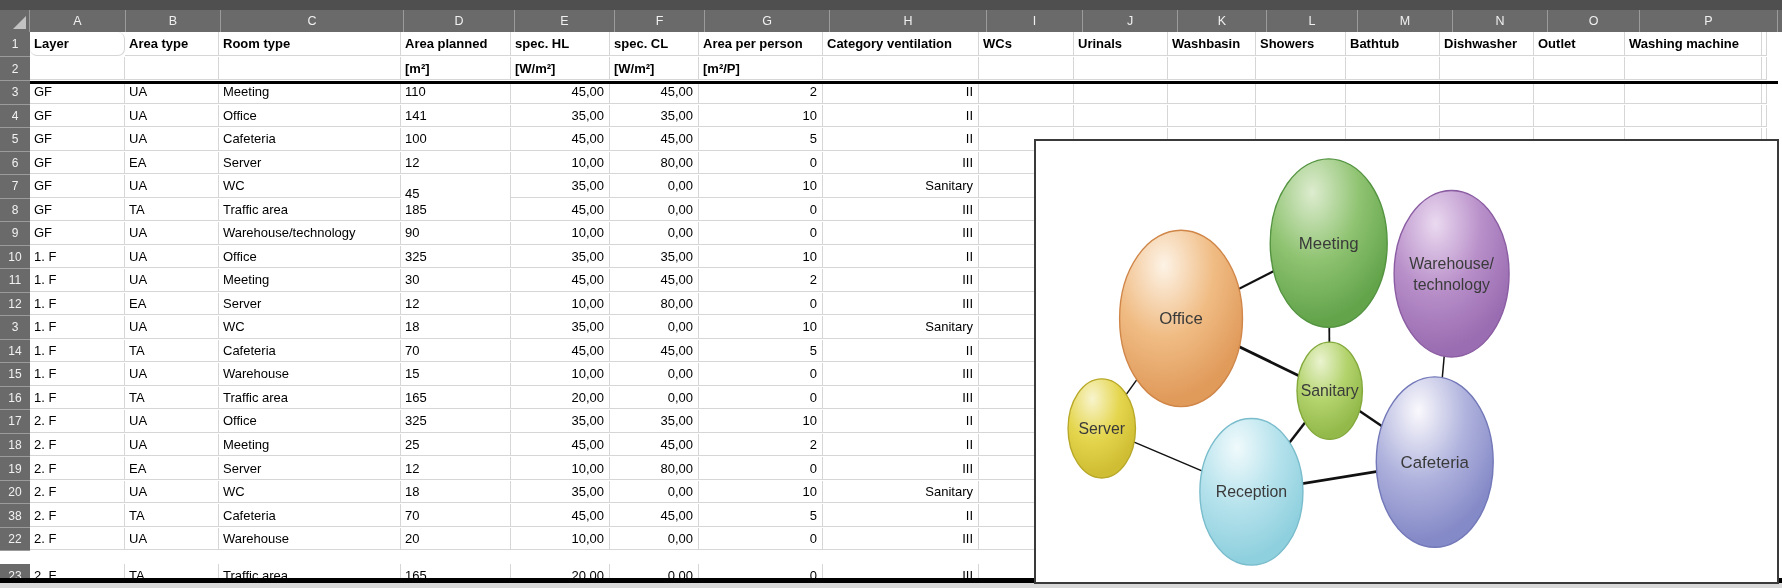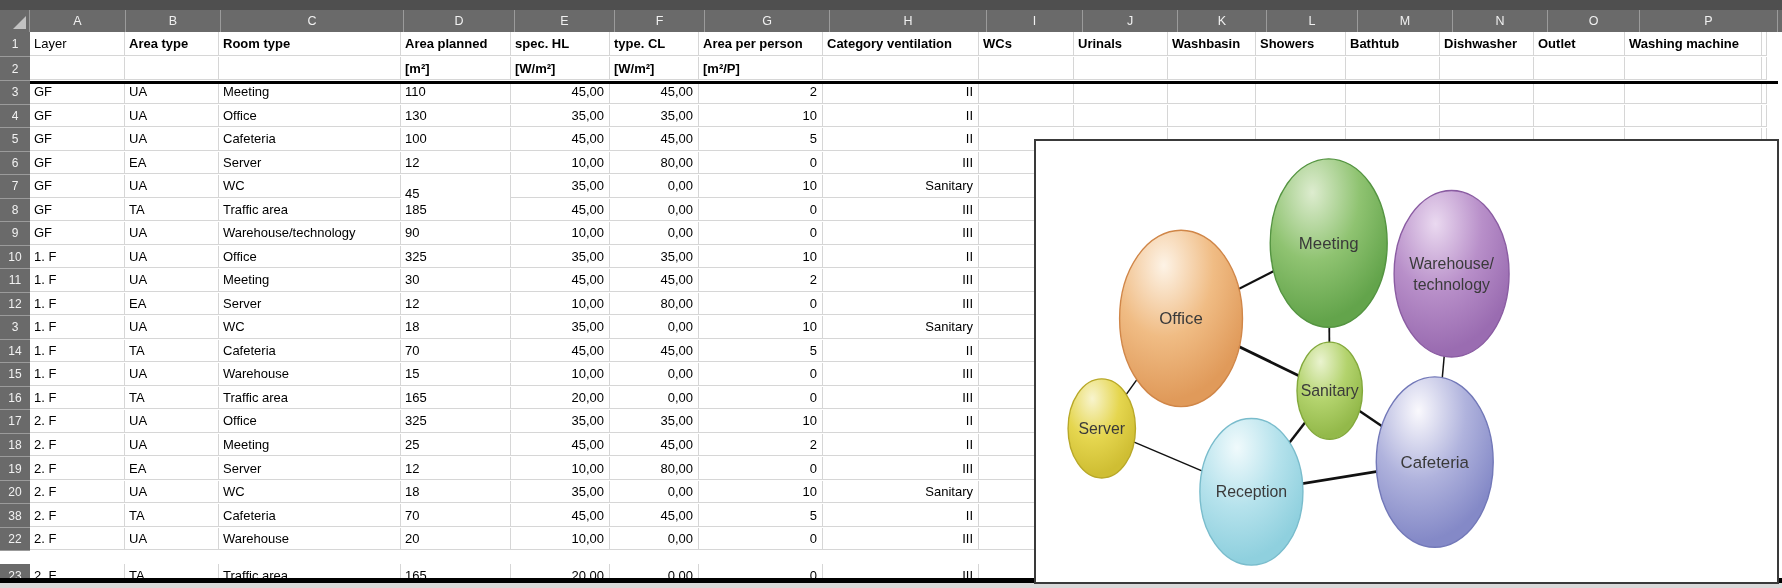--- a/index.html
+++ b/index.html
@@ -53,26 +53,26 @@
       <div class="colhead" style="width: 91px;">L</div>
       <div class="colhead" style="width: 95px;">M</div>
       <div class="colhead" style="width: 95px;">N</div>
       <div class="colhead" style="width: 92px;">O</div>
       <div class="colhead" style="width: 138px;">P</div>
     </div>
   <div class="sliver"></div>
   <div class="rowsarea" id="rowsarea">
       <div class="srow" style="height: 25px;">
         <div class="rowhead" style="width: 30px; height: 25px;">1</div>
-        <div class="cell left hdr" style="font-weight: normal; width: 95px; height: 24px;">Layer</div>
+        <div class="cell left hdr" style="font-weight: bold; width: 95px; height: 24px; border-radius: 7px;">Layer</div>
         <div class="cell left hdr" style="font-weight: bold; width: 94px; height: 24px;">Area type</div>
         <div class="cell left hdr" style="font-weight: bold; width: 182px; height: 24px;">Room type</div>
         <div class="cell left hdr" style="font-weight: bold; width: 110px; height: 24px;">Area planned</div>
         <div class="cell left hdr" style="font-weight: bold; width: 99px; height: 24px;">spec. HL</div>
-        <div class="cell left hdr" style="font-weight: bold; width: 89px; height: 24px;">type. CL</div>
+        <div class="cell left hdr" style="font-weight: bold; width: 89px; height: 24px;">spec. CL</div>
         <div class="cell left hdr" style="font-weight: bold; width: 124px; height: 24px;">Area per person</div>
         <div class="cell left hdr" style="font-weight: bold; width: 156px; height: 24px;">Category ventilation</div>
         <div class="cell left hdr" style="font-weight: bold; width: 95px; height: 24px;">WCs</div>
         <div class="cell left hdr" style="font-weight: bold; width: 94px; height: 24px;">Urinals</div>
         <div class="cell left hdr" style="font-weight: bold; width: 88px; height: 24px;">Washbasin</div>
         <div class="cell left hdr" style="font-weight: bold; width: 90px; height: 24px;">Showers</div>
         <div class="cell left hdr" style="font-weight: bold; width: 94px; height: 24px;">Bathtub</div>
         <div class="cell left hdr" style="font-weight: bold; width: 94px; height: 24px;">Dishwasher</div>
         <div class="cell left hdr" style="font-weight: bold; width: 91px; height: 24px;">Outlet</div>
         <div class="cell left hdr" style="font-weight: bold; width: 137px; height: 24px;">Washing machine</div>
@@ -116,21 +116,21 @@
         <div class="cell left" style="width: 94px; height: 22.52px;"></div>
         <div class="cell left" style="width: 91px; height: 22.52px;"></div>
         <div class="cell left" style="width: 137px; height: 22.52px;"></div>
         <div class="cell left" style="width: 3px; height: 22.52px;"></div>
       </div>
       <div class="srow" style="height: 23.52px;">
         <div class="rowhead" style="width: 30px; height: 23.52px;">4</div>
         <div class="cell left" style="width: 95px; height: 22.52px;">GF</div>
         <div class="cell left" style="width: 94px; height: 22.52px;">UA</div>
         <div class="cell left" style="width: 182px; height: 22.52px;">Office</div>
-        <div class="cell left" style="width: 110px; height: 22.52px;">130</div>
+        <div class="cell left" style="width: 110px; height: 22.52px;">141</div>
         <div class="cell right" style="width: 99px; height: 22.52px;">35,00</div>
         <div class="cell right" style="width: 89px; height: 22.52px;">35,00</div>
         <div class="cell right" style="width: 124px; height: 22.52px;">10</div>
         <div class="cell right" style="width: 156px; height: 22.52px;">II</div>
         <div class="cell left" style="width: 95px; height: 22.52px;"></div>
         <div class="cell left" style="width: 94px; height: 22.52px;"></div>
         <div class="cell left" style="width: 88px; height: 22.52px;"></div>
         <div class="cell left" style="width: 90px; height: 22.52px;"></div>
         <div class="cell left" style="width: 94px; height: 22.52px;"></div>
         <div class="cell left" style="width: 94px; height: 22.52px;"></div>

